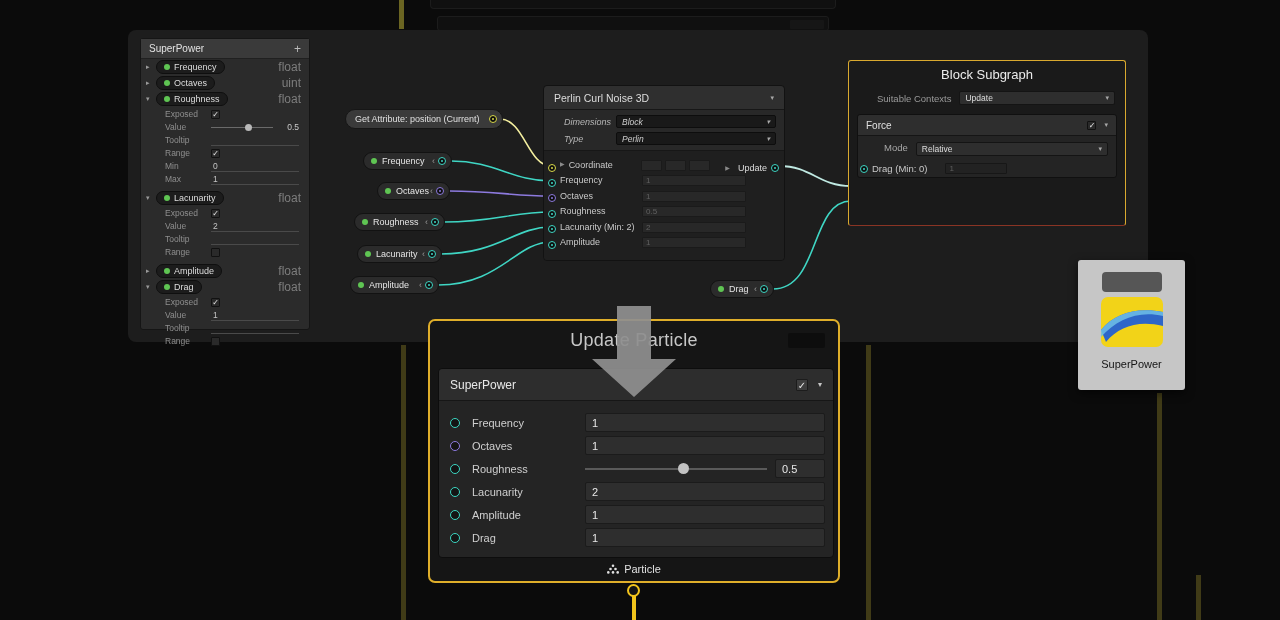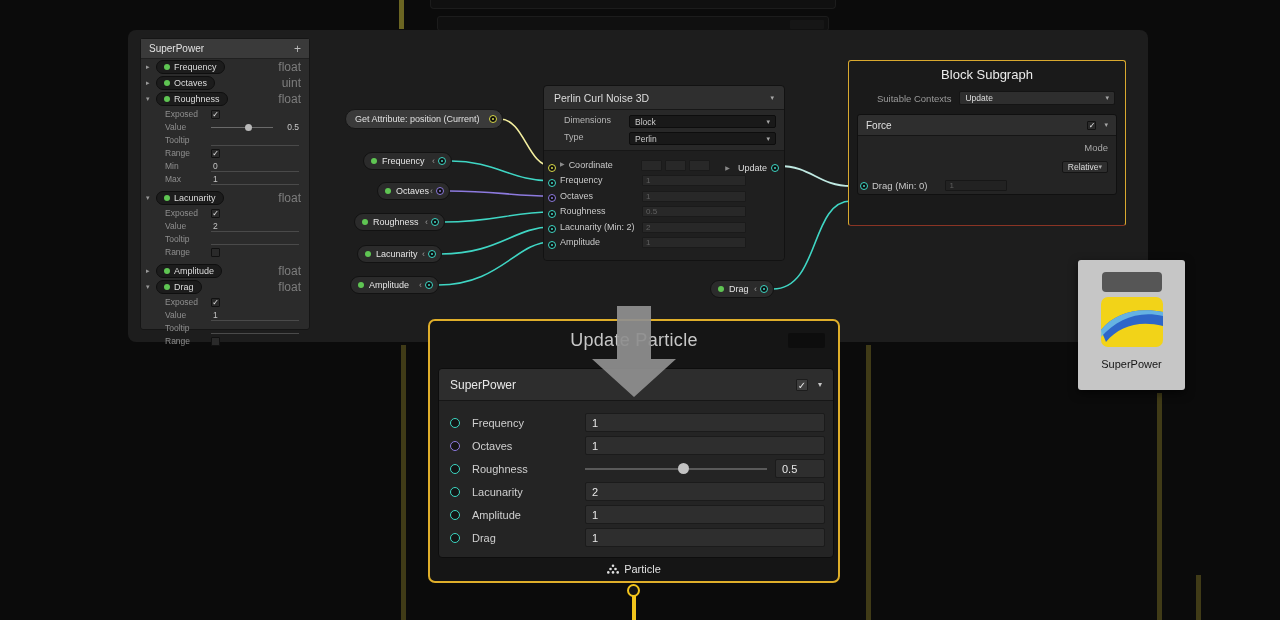--- a/index.html
+++ b/index.html
@@ -50,42 +50,42 @@
   .pp-left { display:flex; align-items:center; gap:5px; }
   .pp-right { display:flex; align-items:center; gap:3px; }
   .collapse { color:#9a9a9a; font-size:9px; }
 
   
   #noise-node { left:543px; top:85px; width:242px; background:#232323; border:1px solid #121212; border-radius:4px; z-index:3; }
   .node-header { height:24px; background:#2f2f2f; border-radius:4px 4px 0 0; display:flex; align-items:center; padding:0 10px; font-size:10.5px; color:#dcdcdc; border-bottom:1px solid #171717; }
   .node-header .t { flex:1; }
   .chev { color:#a8a8a8; font-size:7px; }
   .node-settings { background:#282828; padding:5px 8px 5px 8px; display:flex; flex-direction:column; gap:4px; border-bottom:1px solid #171717; }
-  .ns-row { display:flex; align-items:flex-start; gap:19px; font-size:9px; color:#b5b5b5; }
+  .ns-row { display:flex; align-items:center; gap:6px; font-size:9px; color:#b5b5b5;font-style:italic; }
   .ns-lbl { width:58px; padding-left:12px; flex:none; }
   .dropdown { flex:1; height:13px; background:#191919; border:1px solid #0d0d0d; border-radius:2px; color:#ccc; display:flex; align-items:center; justify-content:space-between; padding:0 5px; font-size:8.5px; }
   .node-body { background:#1f1f1f; padding:9px 0 8px; position:relative; border-radius:0 0 4px 4px; }
   .pn-row { position:relative; height:15.4px; display:flex; align-items:flex-start; padding-left:16px; font-size:9px; color:#c9c9c9; }
   .pn-port { position:absolute; left:4px; top:50%; margin-top:-4px; }
   .exp { color:#8a8a8a; font-size:6px; margin-right:4px; }
   .pn-lbl { flex:none; }
   .vbox { margin-left:auto; margin-right:38px; width:104px; height:11px; background:#282828; border:1px solid #1a1a1a; border-radius:1px; font-size:8px; color:#606060; padding:0 3px; line-height:10px; }
   .coord-boxes { margin-left:auto; margin-right:74px; display:flex; gap:3px; }
   .cbox { width:21px; height:11px; background:#282828; border:1px solid #1a1a1a; border-radius:1px; }
   .pn-output { position:absolute; right:5px; top:9px; height:15px; display:flex; align-items:center; gap:4px; font-size:9px; color:#dedede; }
 
   
   #subgraph-panel { left:848px; top:60px; width:278px; height:166px; background:#1a1a1a; border:1px solid #d9a92f; border-bottom-color:#8a3424; border-radius:3px; z-index:3; }
   .bsg-title { text-align:center; font-size:13px; color:#ececec; padding-top:6px; }
   .bsg-ctx-row { margin:9px 10px 0 28px; display:flex; align-items:center; gap:8px; font-size:9.5px; color:#9a9a9a; }
   .bsg-ctx-row .dropdown { height:14px; background:#2e2e2e; border-color:#141414; color:#ddd; }
   .force-block { margin:9px 8px 0; background:#242424; border:1px solid #101010; border-radius:3px; }
   .fb-header { height:21px; background:#2e2e2e; border-radius:3px 3px 0 0; display:flex; align-items:center; padding:0 8px; font-size:10px; color:#e0e0e0; gap:8px; border-bottom:1px solid #151515; }
   .fb-header .t { flex:1; }
-  .fb-mode { display:flex; align-items:flex-end; gap:8px; padding:6px 8px 3px 26px; font-size:9.5px; color:#a8a8a8;flex-direction:column; }
+  .fb-mode { display:flex; align-items:flex-start; gap:8px; padding:6px 8px 3px 26px; font-size:9.5px; color:#a8a8a8; }
   .fb-mode .dropdown { height:14px; background:#2e2e2e; border-color:#141414; color:#ddd; }
   .fb-row { position:relative; display:flex; align-items:center; padding:4px 8px 3px 2px; font-size:9.5px; color:#c9c9c9; gap:4px; }
   .space-badge { width:10px; height:10px; border:1px solid #777; border-radius:50%; color:#999; font-size:7px; line-height:9px; text-align:center; margin-left:52px; }
   .fb-val { margin-left:14px; width:62px; height:11px; background:#222; border:1px solid #171717; border-radius:1px; font-size:8px; color:#5f5f5f; padding:0 3px; line-height:10px; }
 
   
   #arrow { left:589px; top:306px; z-index:8; }
 
   
   #context-panel { left:428px; top:319px; width:412px; height:264px; background:#151515; border:2px solid #dfae2a; border-radius:7px; z-index:5; }

